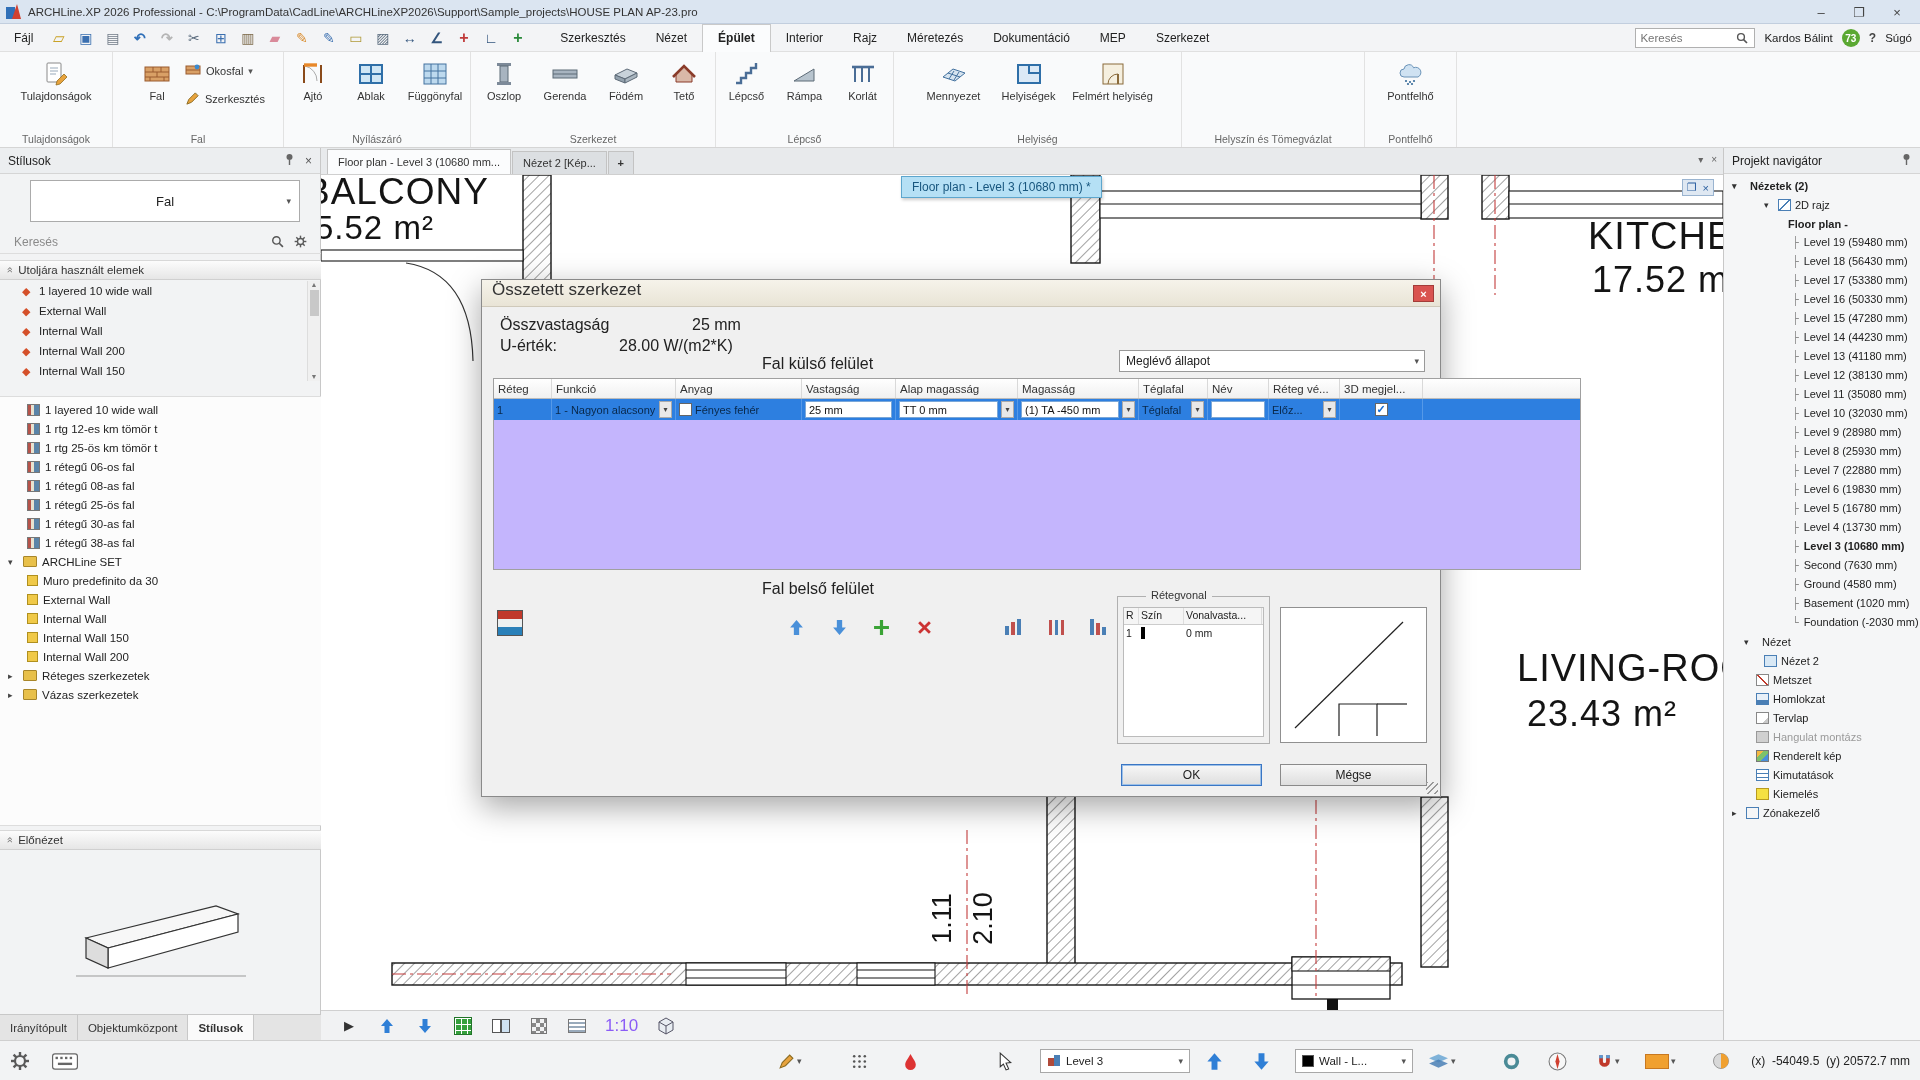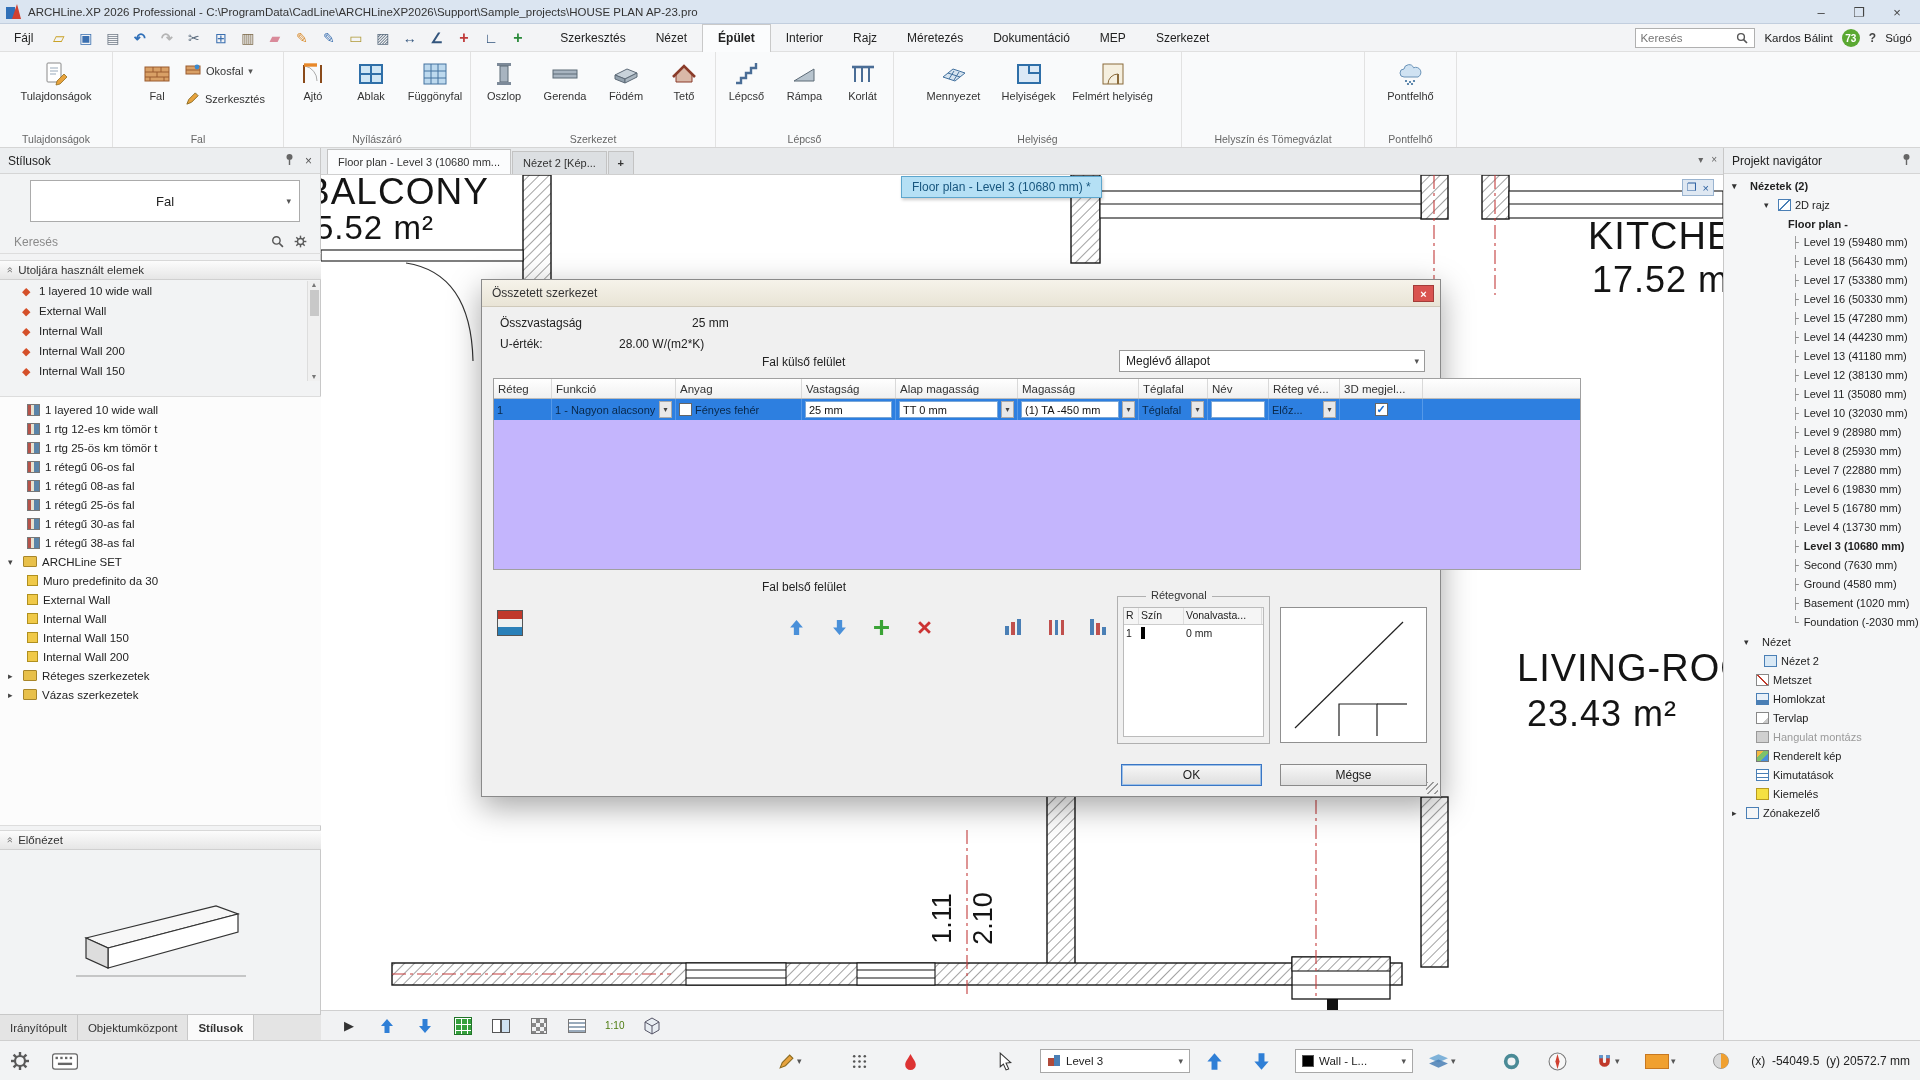--- a/index.html
+++ b/index.html
@@ -117,26 +117,26 @@
 .plan-label{position:absolute;color:#141414;font-size:37px;letter-spacing:1px;white-space:nowrap}
 .plan-dim{position:absolute;color:#141414;font-size:27px;transform:rotate(-90deg);transform-origin:center}
 #tooltip{position:absolute;left:580px;top:1px;background:#b5e0f5;border:1px solid #5da6cd;color:#17567e;font-size:12px;padding:3px 10px;box-shadow:1px 2px 3px rgba(0,0,0,.2)}
 #float-ctl{position:absolute;right:9px;top:4px;background:#dfe8f2;border:1px solid #9ab4d0;color:#2a5fa0;font-size:11px;padding:0 4px;display:flex;gap:6px;height:17px;align-items:center}
 #canvas-toolbar{position:absolute;left:0;bottom:0;width:1402px;height:30px;background:#f1f2f3;border-top:1px solid #d0d0d0;display:flex;align-items:center;gap:18px;padding-left:18px}
 .cbt{display:flex;align-items:center;justify-content:center;width:20px;height:20px;font-size:13px;color:#333}
 .grid-green{width:18px;height:18px;background:#35a03c;border:1px solid #217528;background-image:linear-gradient(#fff 0 1px,transparent 1px),linear-gradient(90deg,#fff 0 1px,transparent 1px);background-size:6px 6px}
 .splitv{width:18px;height:14px;border:1px solid #555;background:linear-gradient(90deg,#fff 0 45%,#555 45% 55%,#cfe2f2 55% 100%)}
 .checker{width:16px;height:16px;border:1px solid #777;background-image:linear-gradient(45deg,#888 25%,transparent 25%,transparent 75%,#888 75%),linear-gradient(45deg,#888 25%,transparent 25%,transparent 75%,#888 75%);background-size:8px 8px;background-position:0 0,4px 4px}
 .hlist{width:18px;height:14px;border:1px solid #777;background:repeating-linear-gradient(#fff 0 2px,#9ab 2px 4px)}
-#scale-txt{font-size:10px;color:#4d7c0f}
+#scale-txt{font-size:17px;color:#8b5cf6}
 
 #dialog{position:absolute;left:481px;top:279px;width:960px;height:518px;background:#f0f0f0;border:1px solid #8a8a8a;box-shadow:0 10px 30px rgba(0,0,0,.35);z-index:50}
-#dlg-title{height:27px;background:linear-gradient(#f6f3ea,#e9e4d6);border-bottom:1px solid #cfc9ba;display:flex;align-items:center;padding:0 10px;font-size:12px;color:#333}
+#dlg-title{height:27px;background:linear-gradient(#f6f3ea,#e9e4d6);border-bottom:1px solid #cfc9ba;display:flex;align-items:flex-start;padding:0 10px;font-size:17px;color:#333}
 #dlg-close{position:absolute;right:6px;top:5px;width:21px;height:17px;background:#d9534f;border:1px solid #a33c38;color:#fff;font-size:11px;display:flex;align-items:center;justify-content:center;font-weight:bold}
-.dlg-lbl{position:absolute;font-size:12px;color:#222}
+.dlg-lbl{position:absolute;font-size:16px;color:#222}
 #state-combo{position:absolute;left:637px;top:70px;width:306px;height:22px;background:#fff;border:1px solid #999;display:flex;align-items:center;padding:0 6px;font-size:12px}
 #state-combo .dd{position:absolute;right:5px}
 #lay-table{position:absolute;left:11px;top:98px;width:1088px;height:192px;background:#c4b5fd;border:1px solid #a0a0a0}
 #lt-head{display:flex;height:20px;background:linear-gradient(#fff,#f0f0f0);border-bottom:1px solid #bbb}
 #lt-head .hc{font-size:11.5px;color:#333;display:flex;align-items:center;padding:0 4px;border-right:1px solid #d9d9d9;overflow:hidden;white-space:nowrap}
 #lt-row{display:flex;height:21px;background:#2d7fe0}
 #lt-row .rc{display:flex;align-items:center;padding:0 3px;border-right:1px solid #5599e8;color:#09284a;font-size:11px;gap:3px;overflow:hidden;white-space:nowrap}
 .c0{width:58px}.c1{width:124px}.c2{width:126px}.c3{width:94px}.c4{width:122px}.c5{width:121px}.c6{width:69px}.c7{width:61px}.c8{width:71px}.c9{width:83px}
 .inset{flex:1;height:17px;background:#fff;border:1px solid #7aa7d8;display:flex;align-items:center;padding:0 3px;color:#111}
 .cell-dd{width:13px;height:17px;background:#e8e8e8;border:1px solid #aaa;display:flex;align-items:center;justify-content:center;font-size:8px;color:#444;flex:none}

